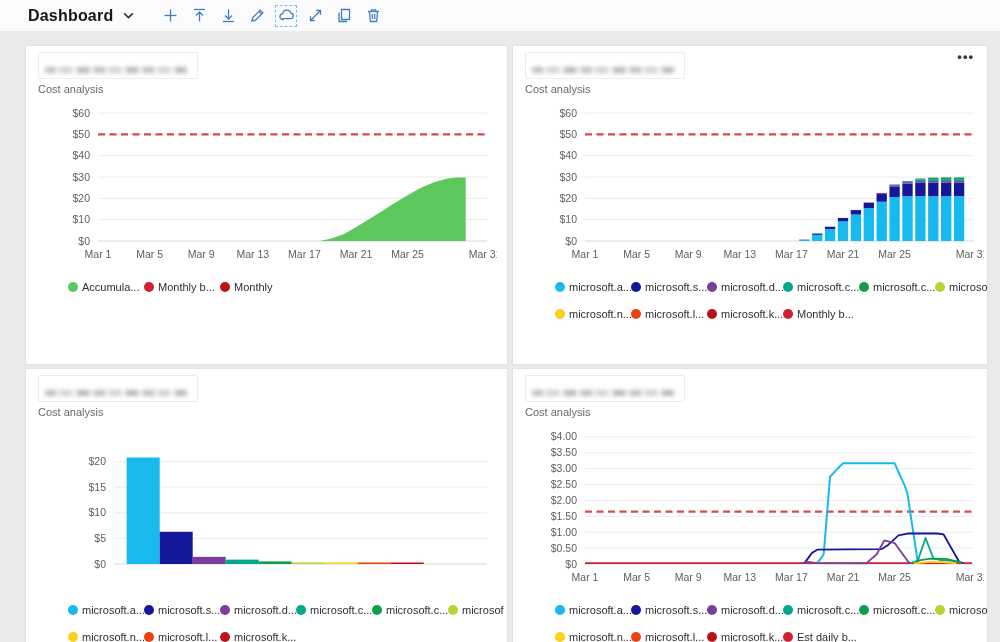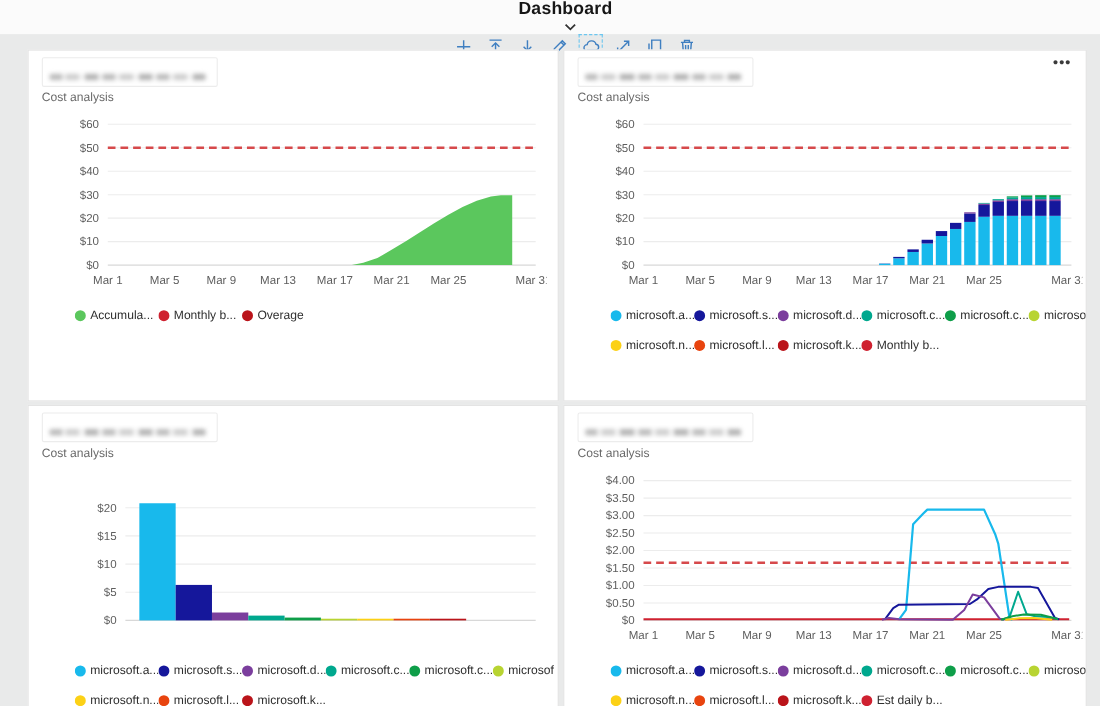--- a/index.html
+++ b/index.html
@@ -1,21 +1,21 @@
 <!DOCTYPE html>
 <html><head>
 <meta charset="utf-8">
 <style>
   html,body{margin:0;padding:0;}
   body{
     width:1000px;height:642px;overflow:hidden;background:#e9eaea;
     font-family:"Liberation Sans",sans-serif;-webkit-font-smoothing:antialiased;
   }
   
-  .toolbar{height:31px;background:#fbfbfb;display:flex;align-items:center;padding-left:28px;flex-direction:column;}
+  .toolbar{height:31px;background:#fbfbfb;display:flex;align-items:center;padding-left:28px;}
   .dash-title{font-size:16px;font-weight:700;color:#161616;letter-spacing:.2px;cursor:pointer;}
   .chev{margin-left:9px;display:flex;align-items:center;cursor:pointer;}
   .tb-icons{display:flex;align-items:center;margin-left:24px;}
   .tb-icon{width:22px;height:22px;margin-right:7px;display:flex;align-items:center;justify-content:center;cursor:pointer;box-sizing:border-box;}
   .tb-icon.selected{border:1px dashed #6cc6ef;}
   
   .board{padding:14px 0 0 25px;display:grid;grid-template-columns:483px 476px;grid-template-rows:320px 300px;gap:3px 4px;}
   .tile{background:#ffffff;border:1px solid #e2e2e2;box-sizing:border-box;position:relative;padding:6px 12px 0 12px;overflow:hidden;}
   .redacted{width:160px;height:27px;border:1px solid #ececec;border-radius:2px;background:#fff;box-sizing:border-box;overflow:hidden;}
   .redacted .smudge{height:6px;margin:14px 10px 0 6px;border-radius:2px;
@@ -136,21 +136,21 @@
           <span class="legend-item">
             <span class="legend-dot" style="background: rgb(91, 199, 93);"></span>
             <span class="legend-label">Accumula...</span>
           </span>
           <span class="legend-item">
             <span class="legend-dot" style="background: rgb(207, 33, 48);"></span>
             <span class="legend-label">Monthly b...</span>
           </span>
           <span class="legend-item">
             <span class="legend-dot" style="background: rgb(186, 20, 26);"></span>
-            <span class="legend-label">Overage</span>
+            <span class="legend-label">Monthly</span>
           </span>
         </div>
       </div>
   </div>
 
   <div class="tile">
     <div class="redacted">
         <div class="smudge"></div>
       </div>
     <div class="subtitle">Cost analysis</div>

